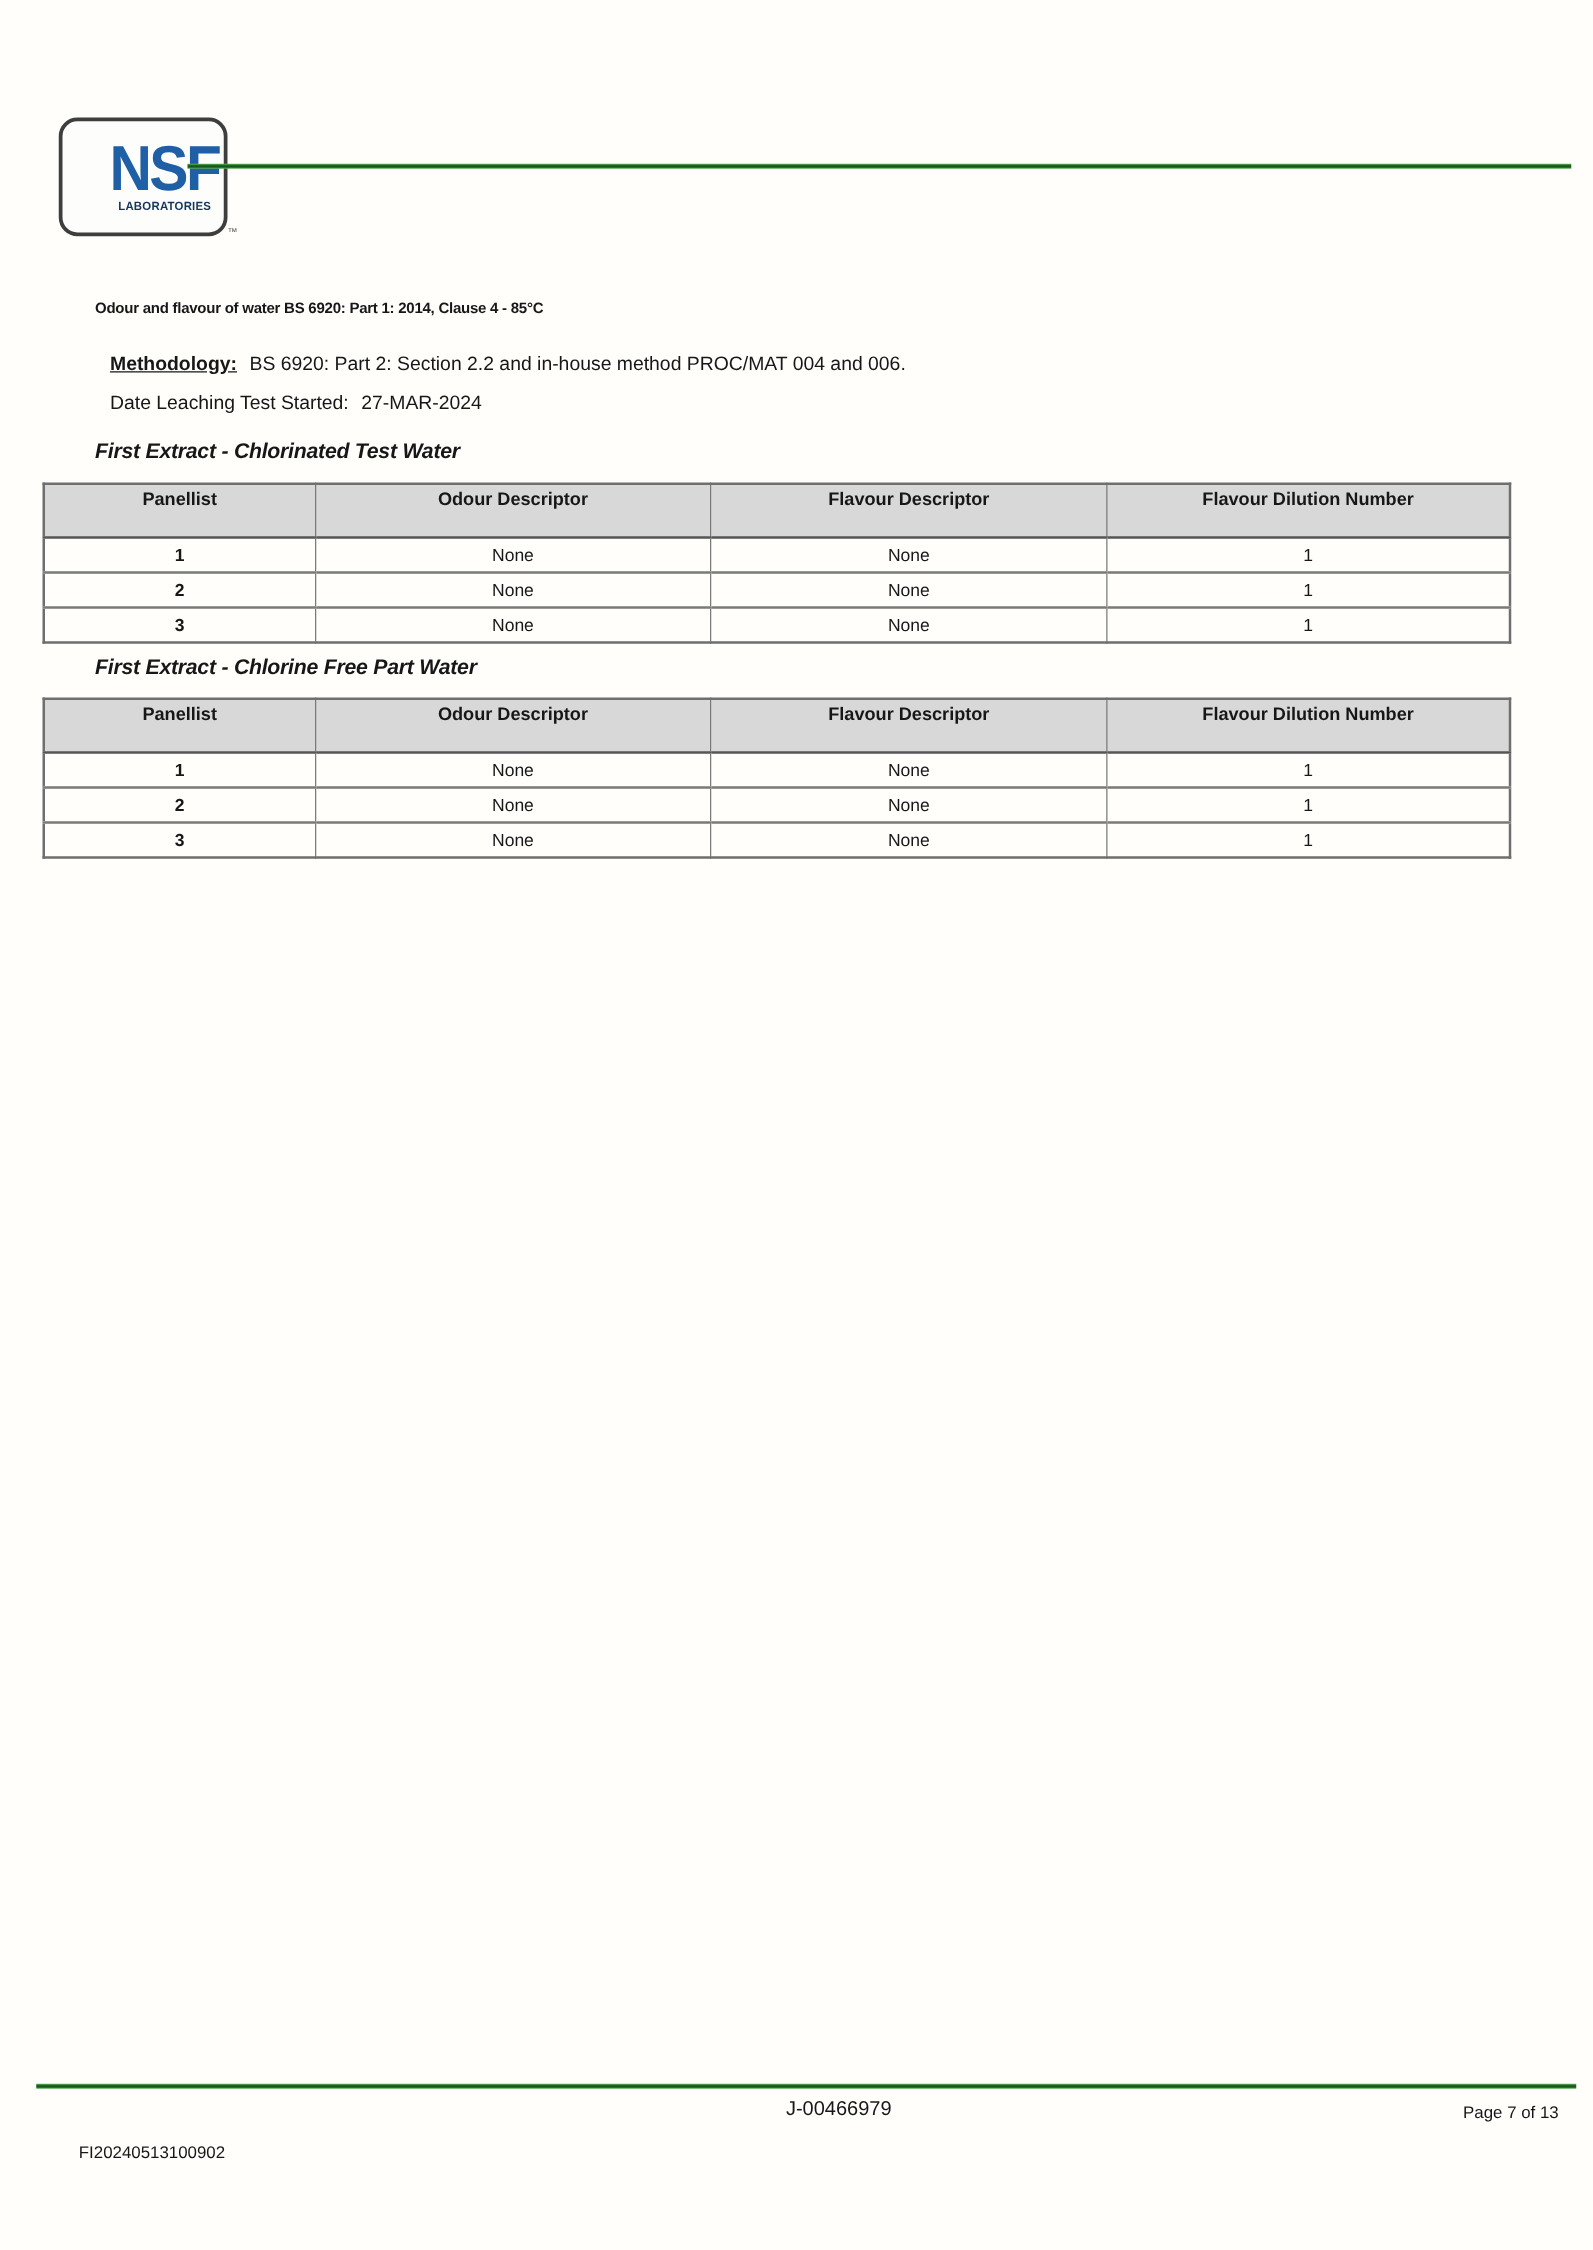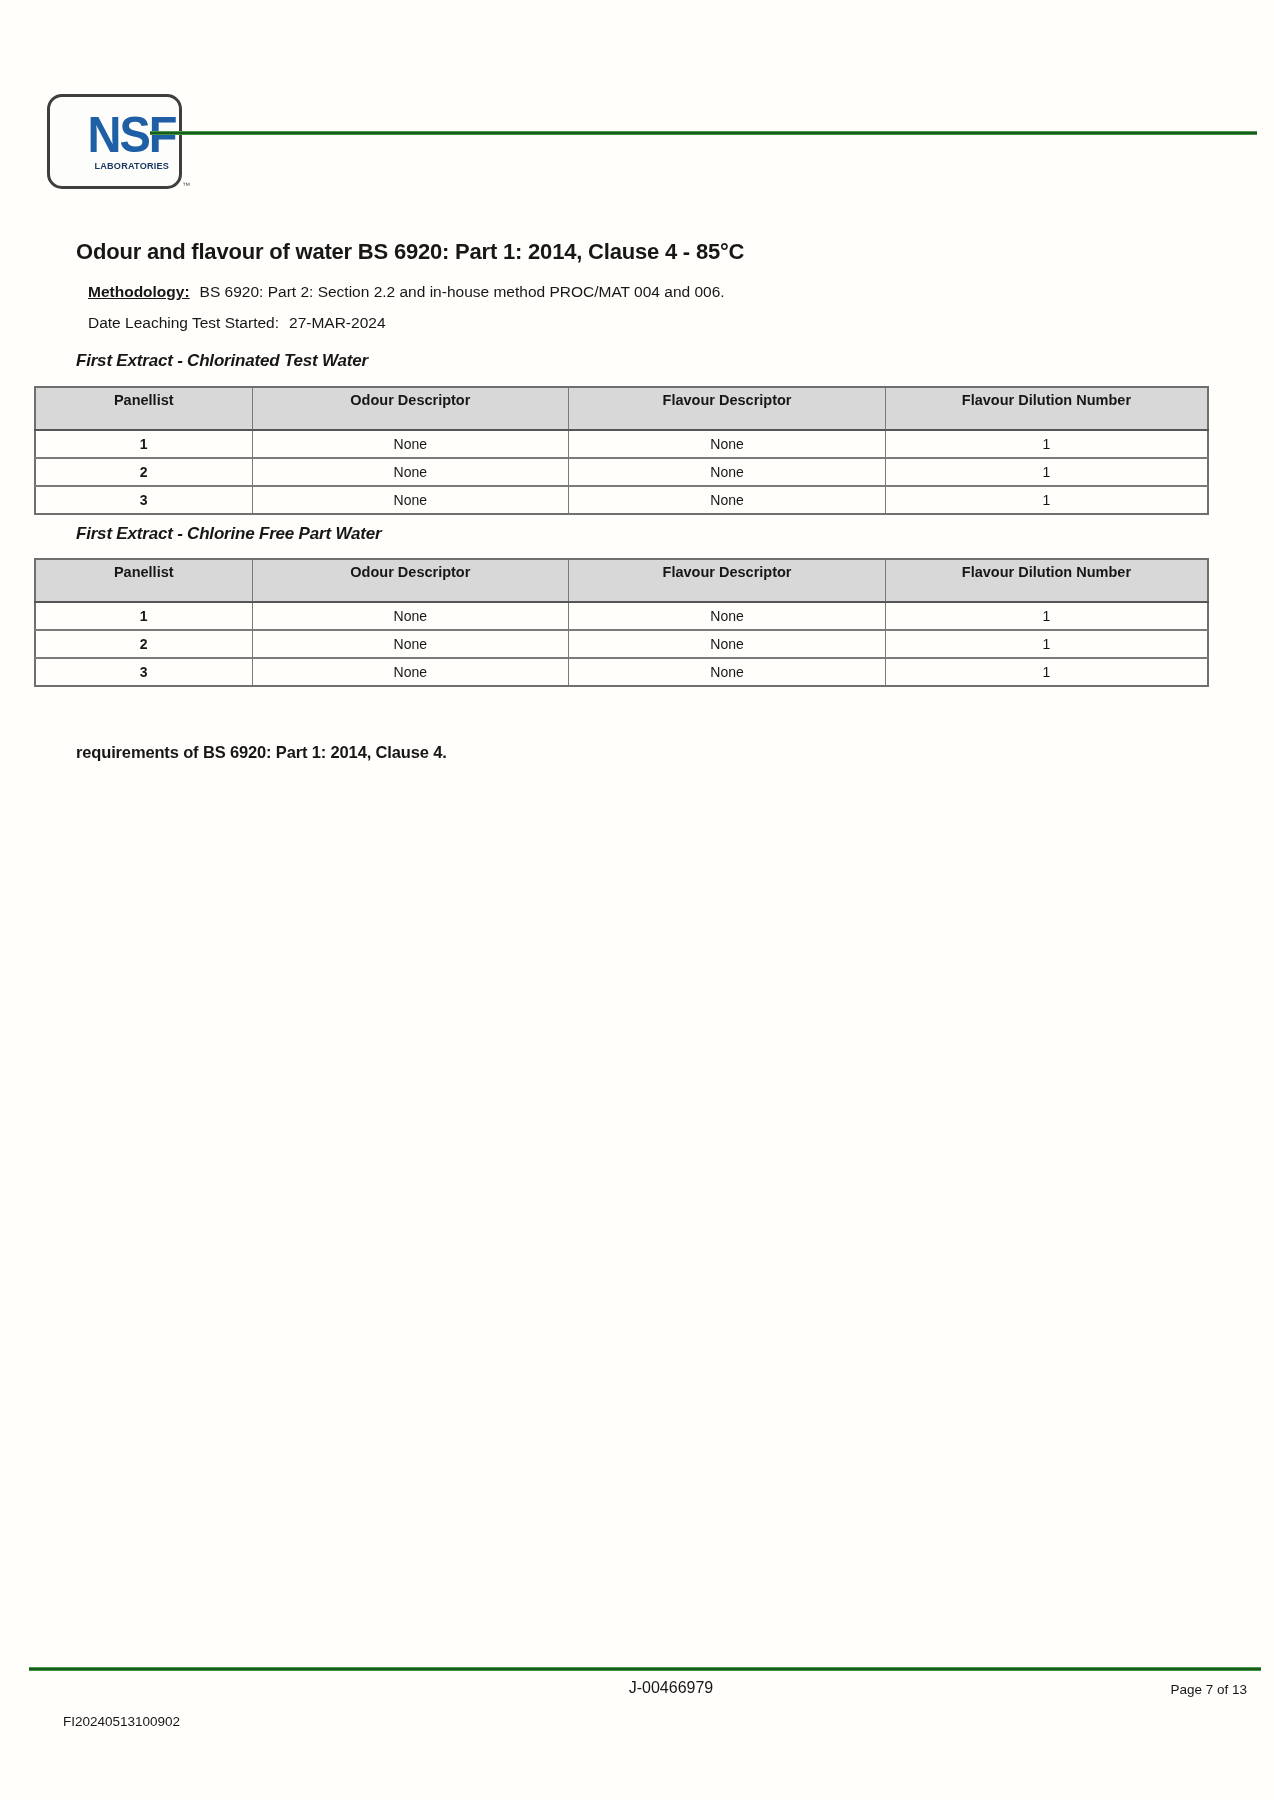--- a/index.html
+++ b/index.html
@@ -39,21 +39,21 @@
     height: 4px;
     background: linear-gradient(to bottom, #63b45d 0%, #element 0%, #1a671b 35%, #1a671b 70%, #63b45d 100%);
     background: linear-gradient(to bottom, #63b45d, #15591a 40%, #15591a 65%, #63b45d);
   }
   .rule-top { left: 150px; top: 131px; width: 1073px; }
   .rule-bottom { left: 29px; top: 1667px; width: 1198px; }
 
   
   .doc-title {
     left: 42px; top: 239px; margin: 0;
-    font-size: 22px; font-weight: bold; letter-spacing: -0.2px;
+    font-size: 12px; font-weight: bold; letter-spacing: -0.2px;
   }
   .meta-line { left: 42px; margin: 12px; font-size: 15.5px; }
   .meta-methodology { top: 271px; }
   .meta-date { top: 302px; }
   .meta-label-bold { font-weight: bold; text-decoration: underline; }
   .meta-gap { display: inline-block; width: 10px; }
 
   .section-heading {
     left: 42px; margin: 0;
     font-size: 17px; font-weight: bold; font-style: italic; letter-spacing: -0.2px;
@@ -188,19 +188,18 @@
       <tr>
         <td class="col-0">3</td>
         <td class="col-1">None</td>
         <td class="col-2">None</td>
         <td class="col-3">1</td>
       </tr>
     </tbody>
   </table>
 
 <div class="abs conclusion">
-  <div>requirements of BS 6920: Part 1: 2014, Clause 4.</div>
 </div>
 
 <div class="abs rule rule-bottom"></div>
 <div class="abs footer-left">FI20240513100902</div>
 <div class="abs footer-center">J-00466979</div>
 <div class="abs footer-right">Page 7 of 13</div>
 
 </body></html>

